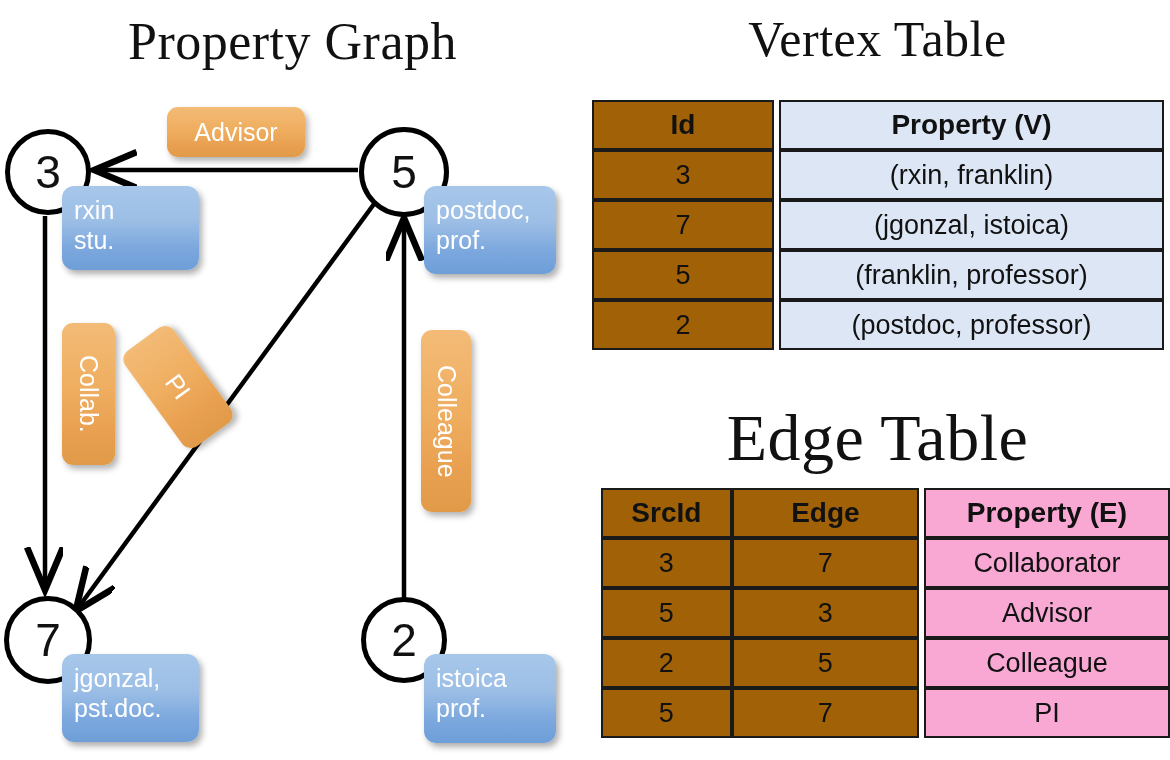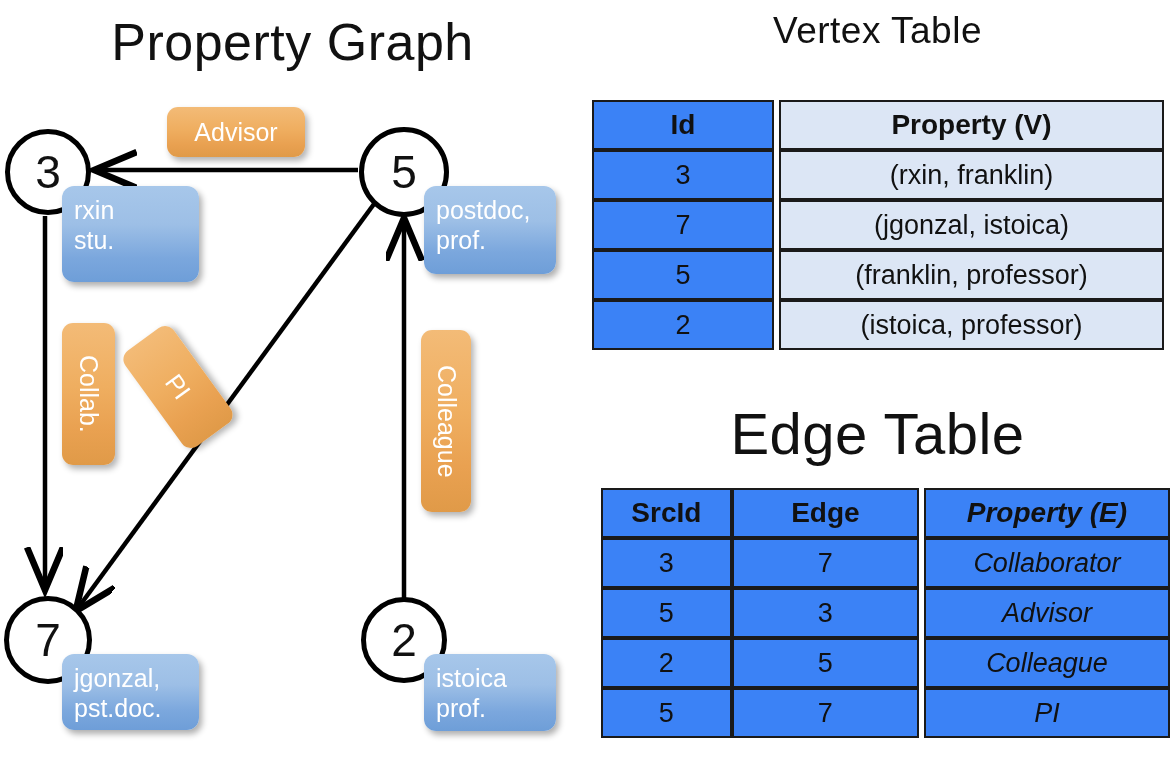--- a/index.html
+++ b/index.html
@@ -12,29 +12,29 @@
     height: 760px;
     position: relative;
     overflow: hidden;
     font-family: "Liberation Sans", sans-serif;
     color: #000;
   }
 
   
   .title {
     position: absolute;
-    font-family: Liberation Sans, sans-serif;
+    font-family: Liberation Serif, serif;
     font-weight: 300;
     color: #111;
     white-space: nowrap;
     letter-spacing: 0.5px;
   }
   #title-property-graph { left: 0; top: 12px; width: 585px; text-align: center; font-size: 52px; }
-  #title-vertex-table   { left: 585px; top: 10px; width: 585px; text-align: center; font-size: 37px; }
-  #title-edge-table     { left: 585px; top: 400px; width: 585px; text-align: center; font-size: 58px; }
+  #title-vertex-table   { left: 585px; top: 10px; width: 585px; text-align: center; font-size: 50px; }
+  #title-edge-table     { left: 585px; top: 400px; width: 585px; text-align: center; font-size: 66px; }
 
   
   #graph-panel {
     position: absolute;
     left: 0; top: 0;
     width: 585px; height: 760px;
   }
   #graph-svg {
     position: absolute;
     left: 0; top: 0;
@@ -108,22 +108,22 @@
     height: 50px;
     box-sizing: border-box;
   }
   .data-table th { font-weight: 700; font-size: 28px; }
   .gap-col { border: none !important; width: 5px; height: 50px; padding: 0; }
 
   #vertex-table { left: 592px; top: 100px; }
   #edge-table   { left: 601px; top: 488px; }
 
   .cell-v { background: #dce6f5; }
-  .cell-e { background: #3b82f6; font-style: italic; }
-  .cell-plain { background: #3b82f6; }
+  .cell-e { background: #f9a8d4; }
+  .cell-plain { background: #a16207; }
 </style>
 </head>
 <body>
 
 <div class="title" id="title-property-graph">Property Graph</div>
 <div class="title" id="title-vertex-table">Vertex Table</div>
 <div class="title" id="title-edge-table">Edge Table</div>
 
 <div id="graph-panel">
 
@@ -149,36 +149,36 @@
   <div class="node-circle" style="left:359px; top:127px; width:90px; height:90px;">
     <span>5</span>
   </div>
   <div class="node-circle" style="left:4px; top:596px; width:88px; height:88px;">
     <span>7</span>
   </div>
   <div class="node-circle" style="left:361px; top:597px; width:86px; height:86px;">
     <span>2</span>
   </div>
 
-  <div class="prop-box" style="left:62px; top:186px; width:137px; height:96px;">
+  <div class="prop-box" style="left:62px; top:186px; width:137px; height:84px;">
     <div>rxin</div>
     <div>stu.</div>
   </div>
 
   <div class="prop-box" style="left:424px; top:186px; width:132px; height:88px;">
     <div>postdoc,</div>
     <div>prof.</div>
   </div>
 
-  <div class="prop-box" style="left:62px; top:654px; width:137px; height:76px;">
+  <div class="prop-box" style="left:62px; top:654px; width:137px; height:88px;">
     <div>jgonzal,</div>
     <div>pst.doc.</div>
   </div>
 
-  <div class="prop-box" style="left:424px; top:654px; width:132px; height:77px;">
+  <div class="prop-box" style="left:424px; top:654px; width:132px; height:89px;">
     <div>istoica</div>
     <div>prof.</div>
   </div>
 
   <div class="edge-label" style="left:167px; top:107px; width:138px; height:50px;">
     <span>Advisor</span>
   </div>
 
   <div class="edge-label" style="left:62px; top:323px; width:53px; height:142px;">
     <span class="vert-text">Collab.</span>
@@ -212,21 +212,21 @@
       <td class="cell-v">(jgonzal, istoica)</td>
     </tr>
     <tr>
       <td class="cell-plain">5</td>
       <td class="gap-col"></td>
       <td class="cell-v">(franklin, professor)</td>
     </tr>
     <tr>
       <td class="cell-plain">2</td>
       <td class="gap-col"></td>
-      <td class="cell-v">(istoica, professor)</td>
+      <td class="cell-v">(postdoc, professor)</td>
     </tr>
   </tbody>
 </table>
 
 <table class="data-table" id="edge-table">
   <tbody>
     <tr>
       <th class="cell-plain" style="width:133px;">SrcId</th>
       <th class="cell-plain" style="width:192px;">Edge</th>
       <td class="gap-col"></td>

